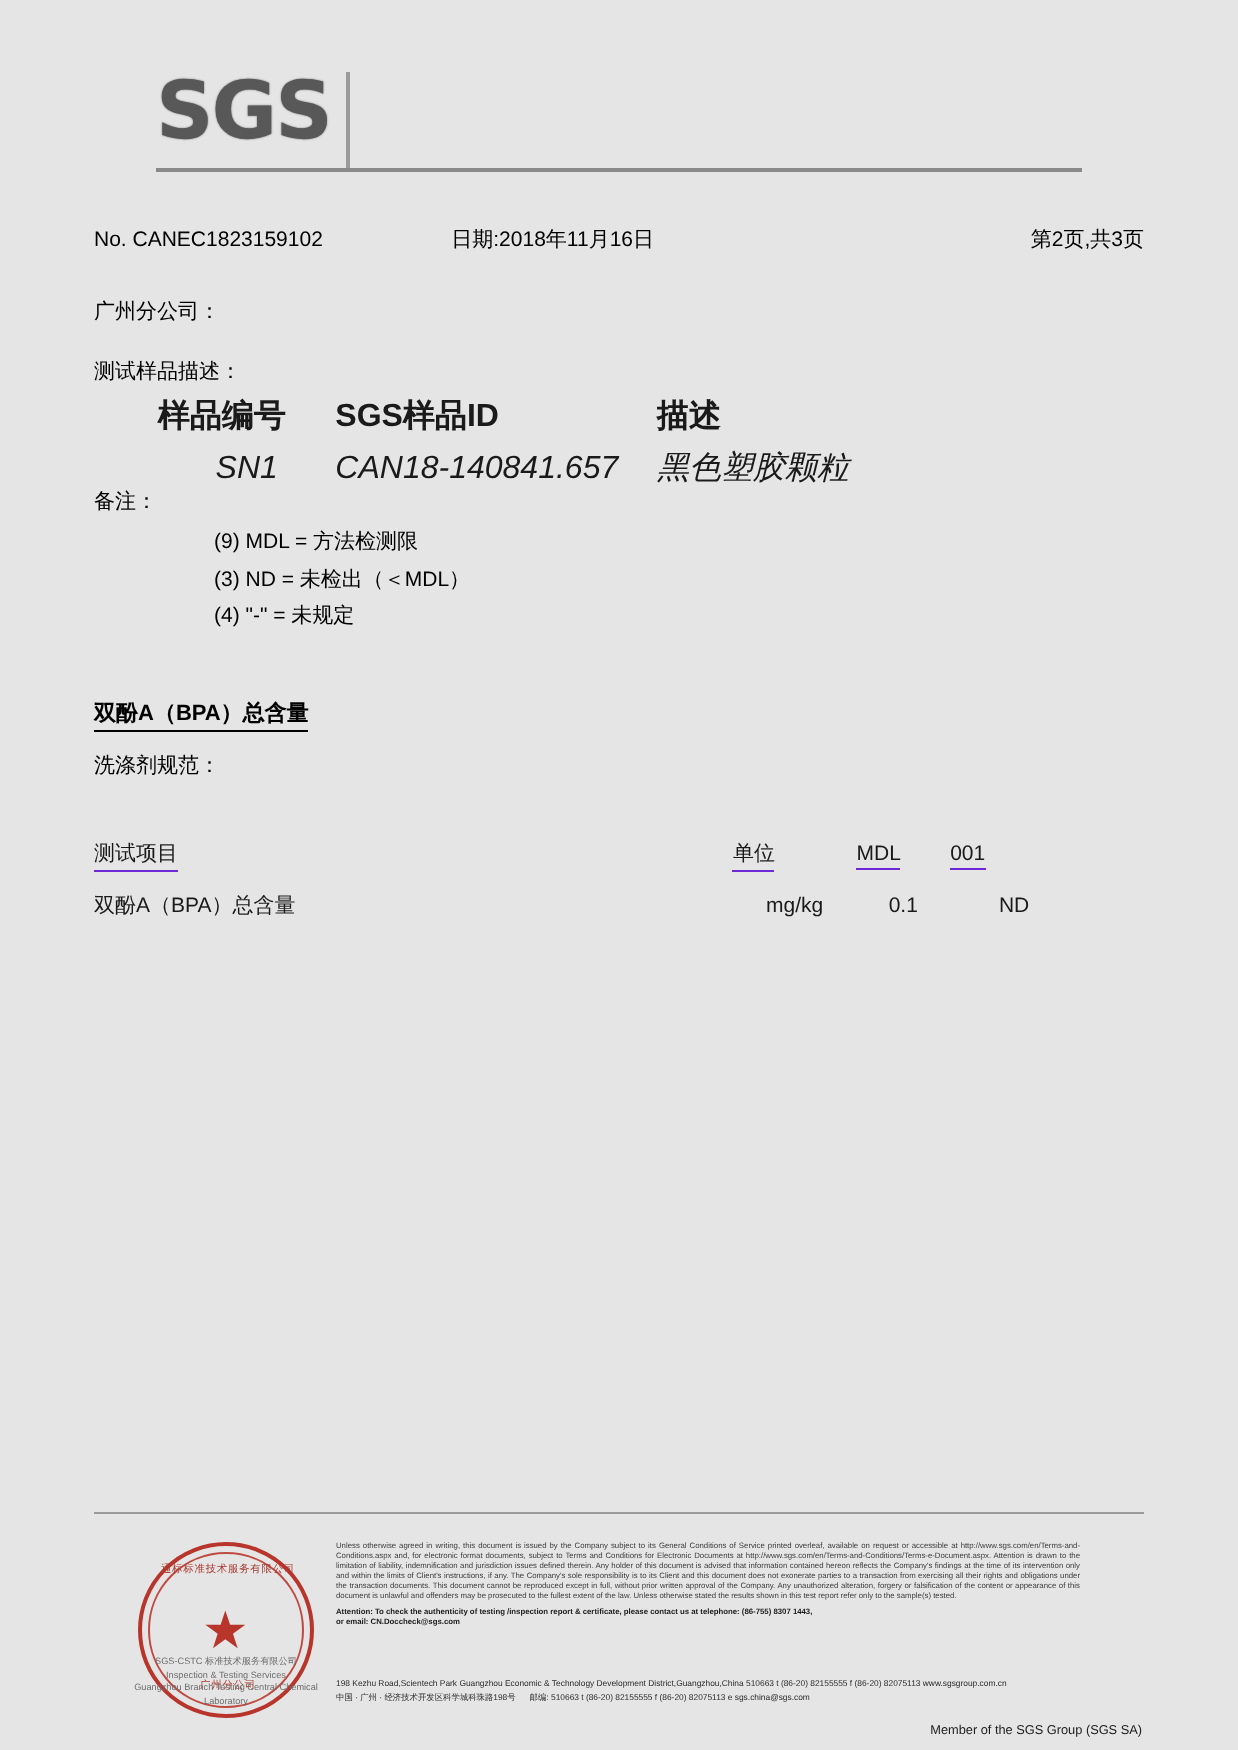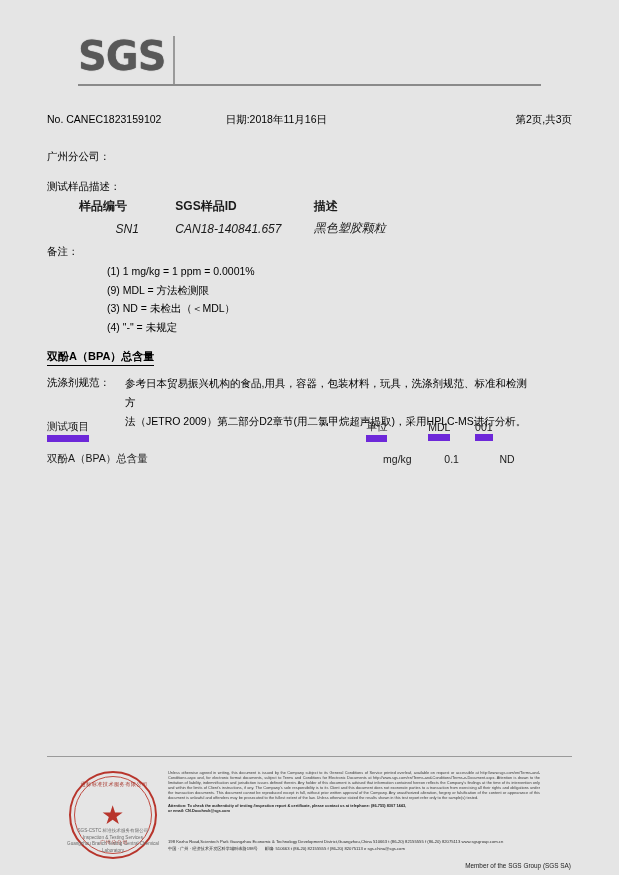--- a/index.html
+++ b/index.html
@@ -96,21 +96,21 @@
     white-space: nowrap;
   }
 
   
   .sample-table {
     position: absolute;
     left: 79px;
     top: 198px;
     width: 420px;
     border-collapse: collapse;
-    font-size: 12px;
+    font-size: 16px;
   }
   .sample-table th {
     font-weight: bold;
     text-align: left;
     padding: 0 0 5px 0;
     white-space: nowrap;
   }
   .sample-table td {
     padding: 0;
     white-space: nowrap;
@@ -169,21 +169,21 @@
     font-size: 10.5px;
     border-collapse: collapse;
   }
   .res-table thead th {
     font-weight: normal;
     text-align: left;
     padding: 0 0 3px 0;
     white-space: nowrap;
   }
   .res-table thead th span.u {
-    border-bottom: 7px solid #6d28d9;
+    border-bottom: 1px solid #6d28d9;
     padding-bottom: 1px;
     display: inline-block;
   }
   .res-table tbody td {
     padding: 7px 0 0 0;
     white-space: nowrap;
   }
   .res-c1 { width: 300px; }
   .res-c2 { width: 58px; }
   .res-c3 { width: 44px; }
@@ -316,32 +316,27 @@
       <tr>
         <td class="col-no ctr">SN1</td>
         <td class="col-id">CAN18-140841.657</td>
         <td class="col-desc">黑色塑胶颗粒</td>
       </tr>
     </tbody>
   </table>
 
   <div class="tx" style="left:47px; top:243px;">备注：</div>
   <div class="notes">
-    <div>(1) 1 mg/kg = 1 ppm = 0.0001%</div>
     <div>(9) MDL = 方法检测限</div>
     <div>(3) ND = 未检出（＜MDL）</div>
     <div>(4) "-" = 未规定</div>
   </div>
 
   <div class="section-head">双酚A（BPA）总含量</div>
   <div class="method-label">洗涤剂规范：</div>
-  <div class="method-body">
-    <div>参考日本贸易振兴机构的食品,用具，容器，包装材料，玩具，洗涤剂规范、标准和检测方</div>
-    <div>法（JETRO 2009）第二部分D2章节(用二氯甲烷超声提取)，采用HPLC-MS进行分析。</div>
-  </div>
 
   <table class="res-table">
     <thead>
       <tr>
         <th class="res-c1"><span class="u">测试项目</span></th>
         <th class="res-c2 ctr"><span class="u">单位</span></th>
         <th class="res-c3 ctr"><span class="u">MDL</span></th>
         <th class="res-c4 ctr"><span class="u">001</span></th>
       </tr>
     </thead>

